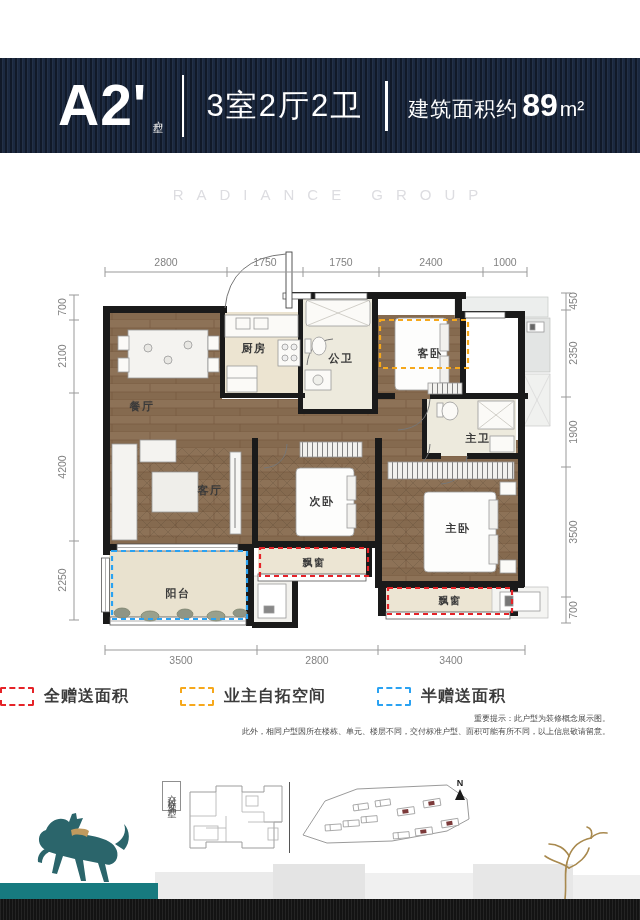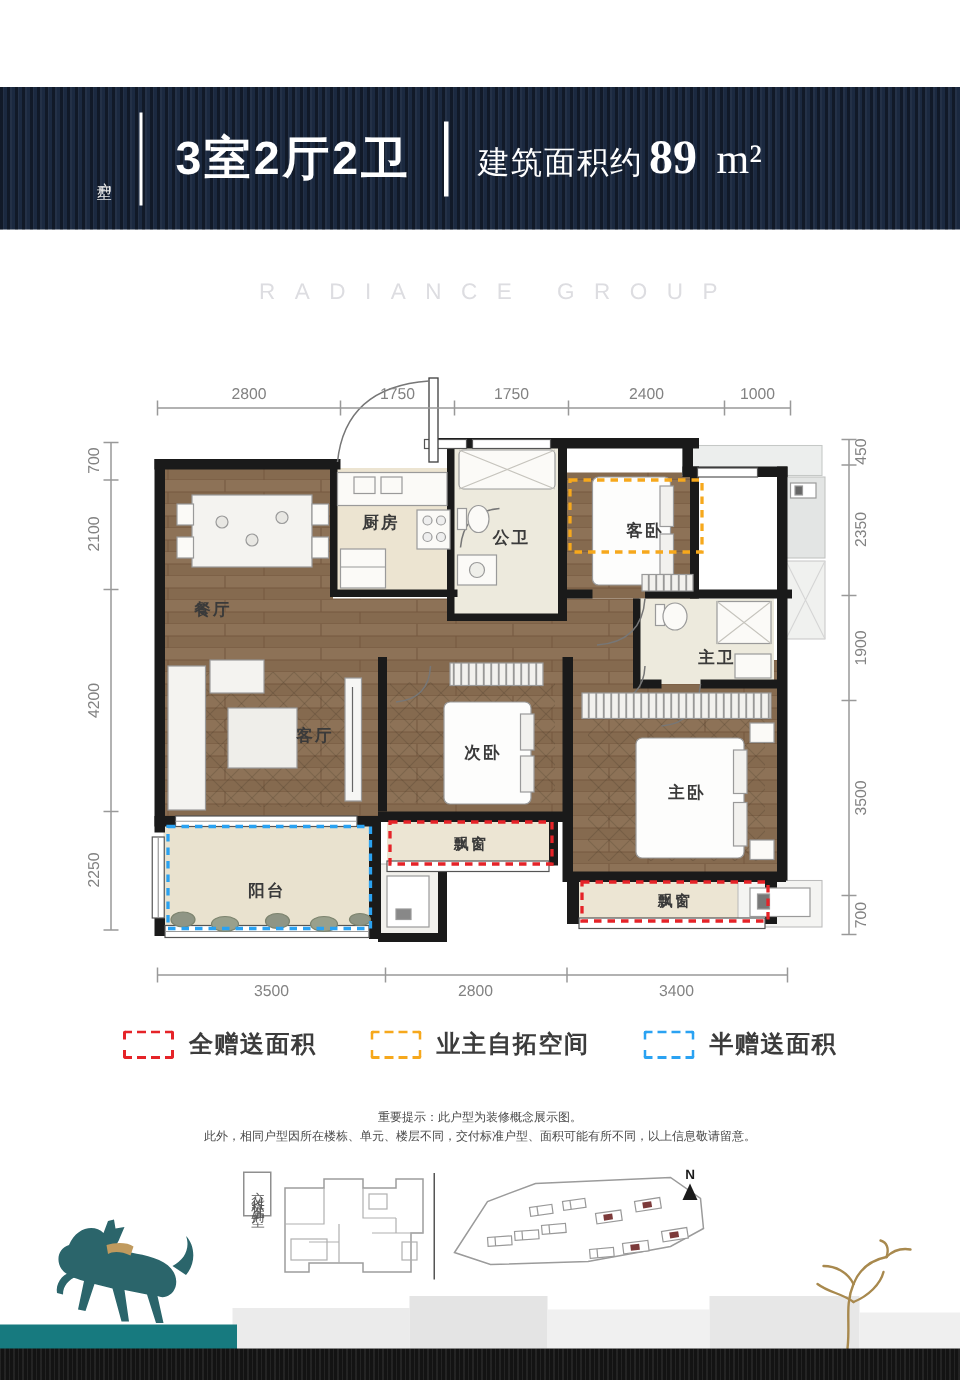--- a/index.html
+++ b/index.html
@@ -5,41 +5,41 @@
   html,body{margin:0;padding:0;}
   .page{position:relative;width:640px;height:920px;background:#ffffff;overflow:hidden;
         font-family:"Liberation Sans", sans-serif;}
   
   .header{position:absolute;left:0;top:58px;width:640px;height:95px;background:#1b2940;
           background-image:repeating-linear-gradient(90deg, rgba(0,0,0,.38) 0 2px, rgba(255,255,255,.04) 2px 3px, transparent 3px 5px);}
   .header-content{position:absolute;left:58px;top:0;height:100%;display:flex;align-items:center;color:#fff;}
   .unit-code{font-size:57px;font-weight:bold;letter-spacing:1px;line-height:1;}
   .unit-type-vert{writing-mode:vertical-rl;font-size:10px;letter-spacing:2px;margin:18px 0 0 3px;color:#e8e8e8;}
   .hdiv1{width:2px;height:62px;background:#fff;margin:0 22px 0 18px;}
-  .layout-text{font-size:31px;font-weight:bold;letter-spacing:2px;}
+  .layout-text{font-size:31px;font-weight:normal;letter-spacing:2px;}
   .hdiv2{width:3px;height:50px;background:#fff;margin:0 20px 0 22px;}
-  .area-block{display:flex;align-items:baseline;font-family:Liberation Serif, serif;}
+  .area-block{display:flex;align-items:baseline;}
   .area-prefix{font-size:21px;letter-spacing:1px;}
   .area-num{font-size:32px;font-weight:bold;margin-left:4px;line-height:1;}
-  .area-unit{font-size:28px;margin-left:13px;}
+  .area-unit{font-size:21px;margin-left:2px;}
   
   .watermark{position:absolute;left:0;top:186px;width:640px;text-align:center;
              font-size:15px;letter-spacing:13px;color:#dddde1;font-weight:500;margin-left:12px;}
   
   .plan-svg{position:absolute;left:0;top:245px;width:640px;height:435px;}
   
-  .legend{position:absolute;left:0;top:686px;width:640px;display:flex;justify-content:center;gap:36px;}
+  .legend{position:absolute;left:0;top:686px;width:640px;display:flex;justify-content:flex-start;gap:51px;}
   .legend-item{display:flex;align-items:center;gap:10px;}
   .swatch{width:30px;height:15px;border-radius:2px;}
   .swatch.red{border:2px dashed #e52328;}
   .swatch.blue{border:2px dashed #2aa2f2;}
   .swatch.orange{border:2px dashed #f6a81c;}
   .legend-label{font-size:16px;font-weight:bold;color:#3c3c3c;letter-spacing:1px;}
   
-  .disclaimer{position:absolute;left:30px;top:738px;width:580px;text-align:center;
+  .disclaimer{position:absolute;left:30px;top:712px;width:580px;text-align:right;
               font-size:8px;color:#4a4a4a;line-height:1.65;}
   
   .std-box{position:absolute;left:162px;top:781px;border:1px solid #8f8f8f;padding:5px 2px;
            writing-mode:vertical-rl;font-size:9px;letter-spacing:3px;color:#555;}
   .thumb-svg{position:absolute;left:186px;top:782px;}
   .footer-divider{position:absolute;left:289px;top:782px;width:1px;height:71px;background:#555;}
   .siteplan-svg{position:absolute;left:297px;top:779px;}
   .north{position:absolute;left:452px;top:779px;width:16px;text-align:center;}
   .north-n{font-size:9px;font-weight:bold;color:#1a1a1a;line-height:1;}
   .north-tri{width:0;height:0;margin:1px auto 0;border-left:5px solid transparent;
@@ -51,20 +51,21 @@
   .black-strip{position:absolute;left:0;top:899px;width:640px;height:21px;background:#131313;
                background-image:repeating-linear-gradient(90deg, rgba(255,255,255,.07) 0 1px, transparent 1px 3px);}
 </style>
 </head>
 <body>
 
 <div class="page">
 
   <div class="header">
     <div class="header-content">
+      <span class="unit-code">A2'</span>
       <span class="unit-type-vert">户型</span>
       <span class="hdiv1"></span>
       <span class="layout-text">3室2厅2卫</span>
       <span class="hdiv2"></span>
       <span class="area-block">
         <span class="area-prefix">建筑面积约</span>
         <span class="area-num">89</span>
         <span class="area-unit">m²</span>
       </span>
     </div>

